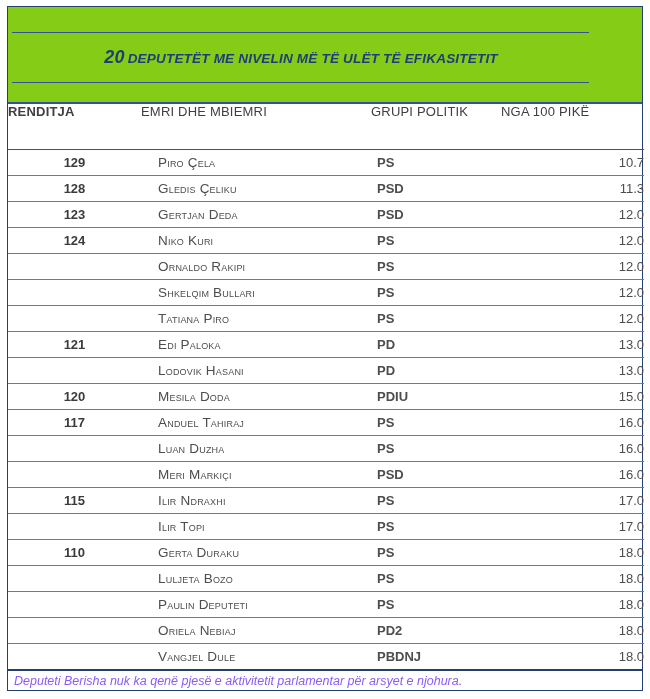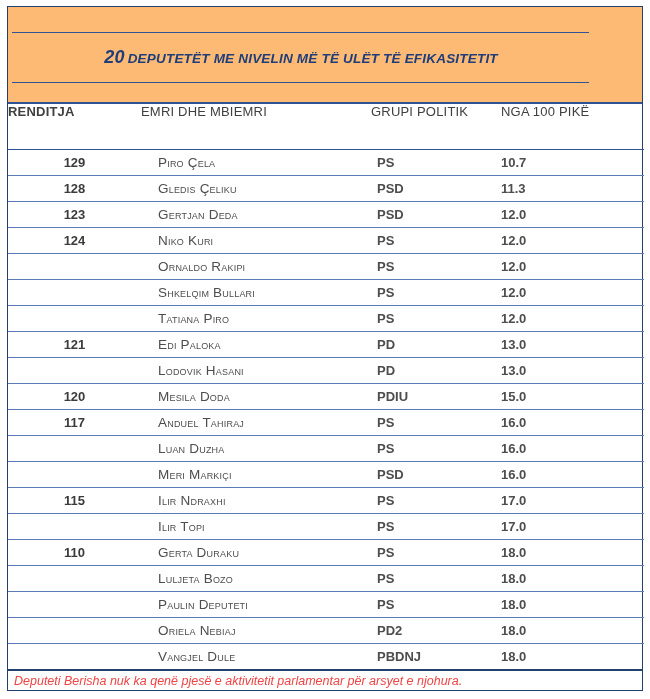--- a/index.html
+++ b/index.html
@@ -11,21 +11,21 @@
     left: 7px; top: 6px;
     width: 636px; height: 685px;
     border: 1px solid #24406E;
     display: flex; flex-direction: column;
     background: #ffffff;
   }
 
   
   .banner {
     height: 97px;
-    background: #fdba74;
+    background: #84cc16;
     border-bottom: 2px solid #2F5496;
     position: relative;
     flex: none;
   }
   .banner .rule {
     position: absolute;
     left: 4px; width: 577px; height: 1px;
     background: #2F5496;
   }
   .rule-top { top: 25px; }
@@ -69,31 +69,31 @@
     border-bottom: 1px solid #5B7BB8;
     font-size: 13px;
     color: #4D4D4D;
     vertical-align: middle;
   }
   tbody tr:last-child td { border-bottom: none; }
 
   td.rank  { text-align: center; font-weight: bold; color: #3B3B3B; }
   td.name  { font-variant: small-caps; padding-left: 17px; font-size: 13.5px; color: #4D4D4D; letter-spacing: 0.2px; }
   td.group { padding-left: 6px; font-weight: bold; }
-  td.score { text-align: left; font-weight: bold; }
+  td.score { text-align: right; }
 
   
   .footnote {
     flex: 1;
     border-top: 2px solid #24406E;
     display: flex; align-items: center;
     padding: 0 6px;
     font-style: italic;
     font-size: 12.5px;
-    color: #ef4444;
+    color: #8b5cf6;
     background: #ffffff;
   }
 </style>
 </head>
 <body>
 
 <div class="frame">
 
   <div class="banner">
     <div class="rule rule-top"></div>

